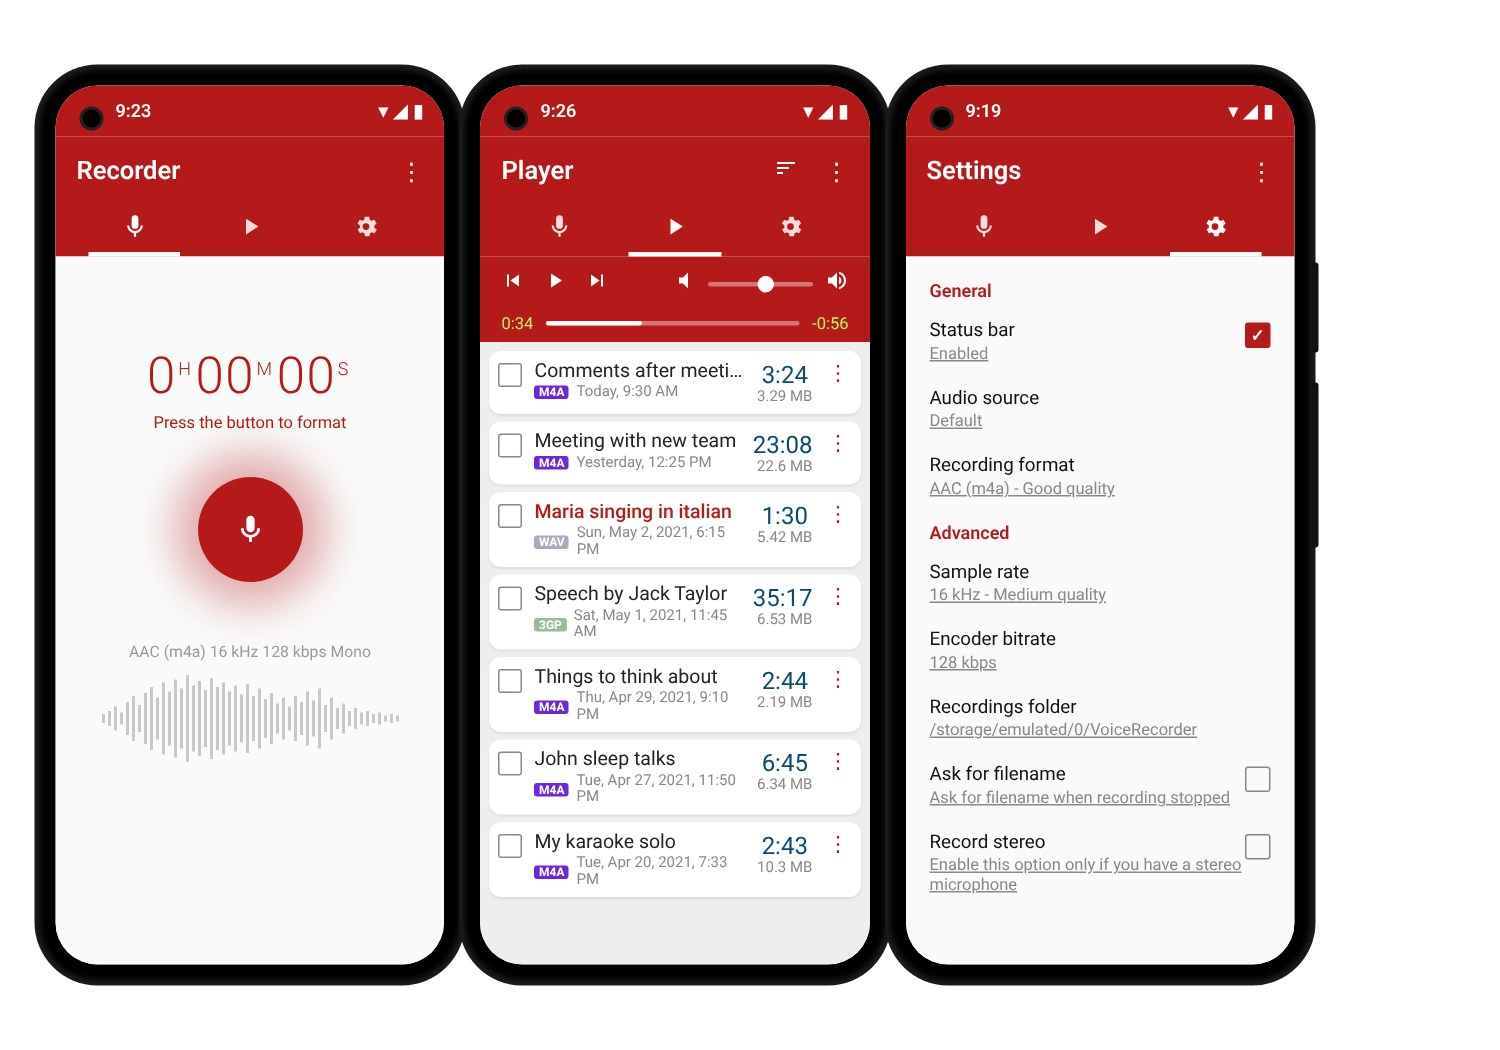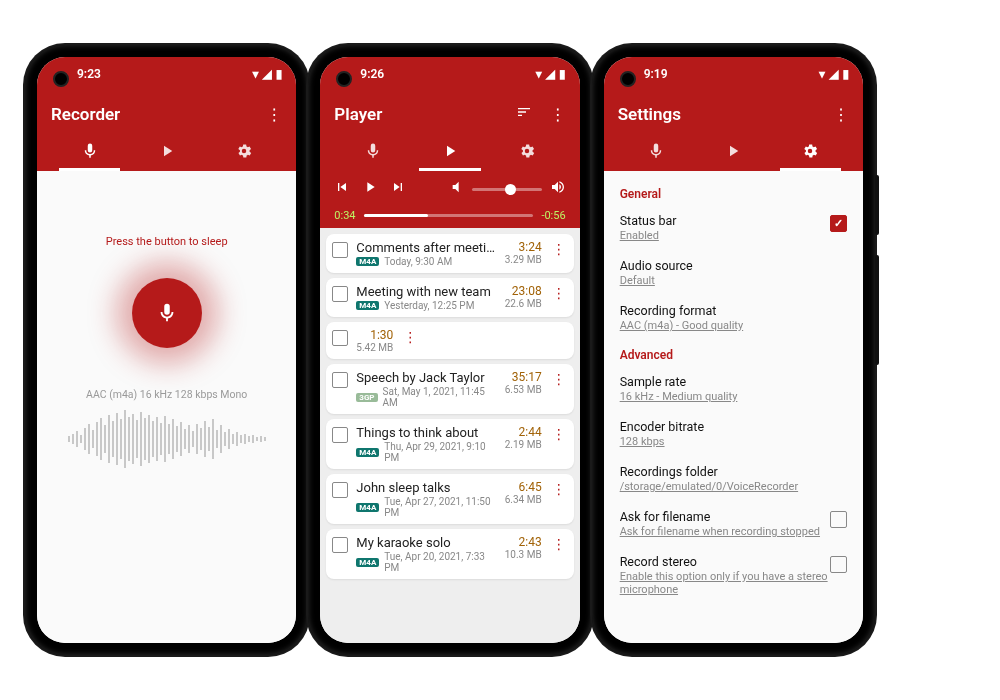--- a/index.html
+++ b/index.html
@@ -58,25 +58,25 @@
   .prog { flex:1; height:3px; background:rgba(255,255,255,.4); position:relative; border-radius:2px; }
   .prog .fill { position:absolute; left:0; top:0; bottom:0; background:#fff; border-radius:2px; }
 
   .list { flex:1; overflow:hidden; background:#eee; padding:6px 6px 0 6px; display:flex; flex-direction:column; gap:5px; }
   .row { background:#fff; border-radius:8px; padding:6px 6px; display:flex; align-items:flex-start; gap:8px; box-shadow:0 1px 2px rgba(0,0,0,.08); }
   .row .cb { width:14px; height:14px; border:1.5px solid #888; border-radius:2px; margin-top:2px; flex-shrink:0; cursor:pointer; }
   .row .mid { flex:1; min-width:0; }
   .row .title { font-size:13px; color:#222; white-space:nowrap; overflow:hidden; text-overflow:ellipsis; }
   .row .title.playing { color:var(--brand-red); font-weight:500; }
   .row .sub { font-size:10px; color:#888; display:flex; align-items:center; gap:5px; margin-top:1px; }
-  .row .fmt { background:#0f766e; color:#fff; font-size:8px; padding:0 3px; border-radius:2px; font-weight:700; }
+  .row .fmt { background:#6d28d9; color:#fff; font-size:8px; padding:0 3px; border-radius:2px; font-weight:700; }
   .row .fmt.wav { background:#aab; }
   .row .fmt.gp  { background:#9b9; }
   .row .rt { text-align:right; }
-  .row .dur { font-size:12px; color:#a16207; }
+  .row .dur { font-size:16px; color:#0c4a6e;text-align:center; }
   .row .sz  { font-size:10px; color:#888; }
   .row .more { color:var(--brand-red); font-size:14px; padding:0 2px; cursor:pointer; line-height:1; margin-top:2px; }
 
   .footer-bar { background:var(--brand-red); color:#fff; font-size:11px; text-align:center; padding:4px 0; border-radius:18px 18px 0 0; }
 
   
   .settings { flex:1; overflow:hidden; background:#fafafa; padding:8px 0 0 0; font-size:12.5px; }
   .sect-label { color:var(--brand-red); font-weight:600; font-size:12px; padding:8px 16px 4px 16px; }
   .setting { padding:8px 16px; display:flex; justify-content:space-between; align-items:flex-start; border-bottom:none; cursor:pointer; }
   .setting .lbl { color:#111; }
@@ -117,21 +117,24 @@
               </svg>
             </div>
           <div class="tab">
               <svg viewBox="0 0 24 24">
                 <path d="M19.4 13a7.8 7.8 0 0 0 0-2l2-1.6-2-3.4-2.4 1a7.6 7.6 0 0 0-1.7-1l-.4-2.6h-4l-.4 2.6a7.6 7.6 0 0 0-1.7 1l-2.4-1-2 3.4L6.6 11a7.8 7.8 0 0 0 0 2l-2 1.6 2 3.4 2.4-1c.5.4 1.1.8 1.7 1l.4 2.6h4l.4-2.6c.6-.2 1.2-.6 1.7-1l2.4 1 2-3.4zM12 15a3 3 0 1 1 0-6 3 3 0 0 1 0 6z"></path>
               </svg>
             </div>
         </div>
       </div>
       <div class="rec-body">
-        <div class="hint">Press the button to sleep</div>
+        <div class="timer">
+          <span>0</span><span class="hms">H</span><span>00</span><span class="hms">M</span><span>00</span><span class="hms">S</span>
+        </div>
+        <div class="hint">Press the button to format</div>
         <div class="rec-btn">
           <svg viewBox="0 0 24 24">
               <path d="M12 14a3 3 0 0 0 3-3V5a3 3 0 0 0-6 0v6a3 3 0 0 0 3 3zm5-3a5 5 0 0 1-10 0H5a7 7 0 0 0 6 6.9V21h2v-3.1A7 7 0 0 0 19 11z"></path>
             </svg>
         </div>
         <div class="rec-info">AAC (m4a) 16 kHz 128 kbps Mono</div>
         <div class="wave" id="wave">
             <span style="height: 6px;"></span>
             <span style="height: 10px;"></span>
             <span style="height: 16px;"></span>
@@ -283,20 +286,27 @@
               </div>
             </div>
             <div class="rt">
               <div class="dur">23:08</div>
               <div class="sz">22.6 MB</div>
             </div>
             <div class="more">⋮</div>
           </div>
           <div class="row">
             <div class="cb"></div>
+            <div class="mid">
+              <div class="title playing">Maria singing in italian</div>
+              <div class="sub">
+                <span class="fmt wav">WAV</span>
+                <span>Sun, May 2, 2021, 6:15 PM</span>
+              </div>
+            </div>
             <div class="rt">
               <div class="dur">1:30</div>
               <div class="sz">5.42 MB</div>
             </div>
             <div class="more">⋮</div>
           </div>
           <div class="row">
             <div class="cb"></div>
             <div class="mid">
               <div class="title">Speech by Jack Taylor</div>

